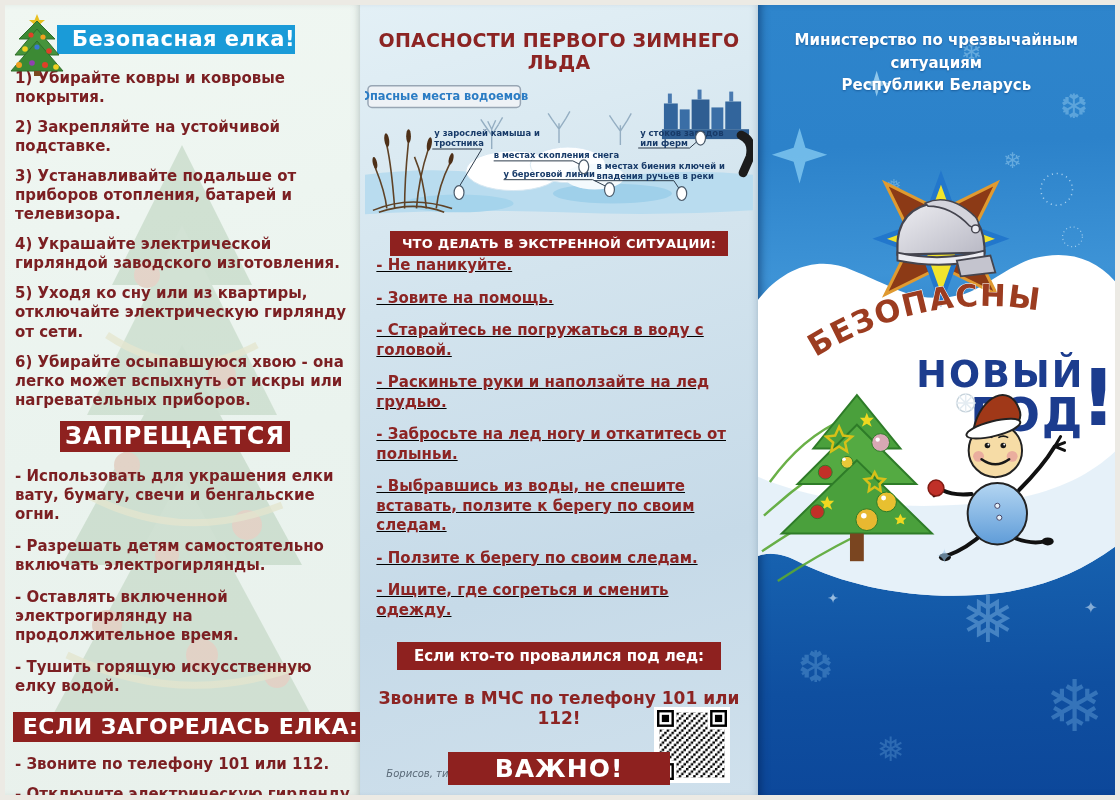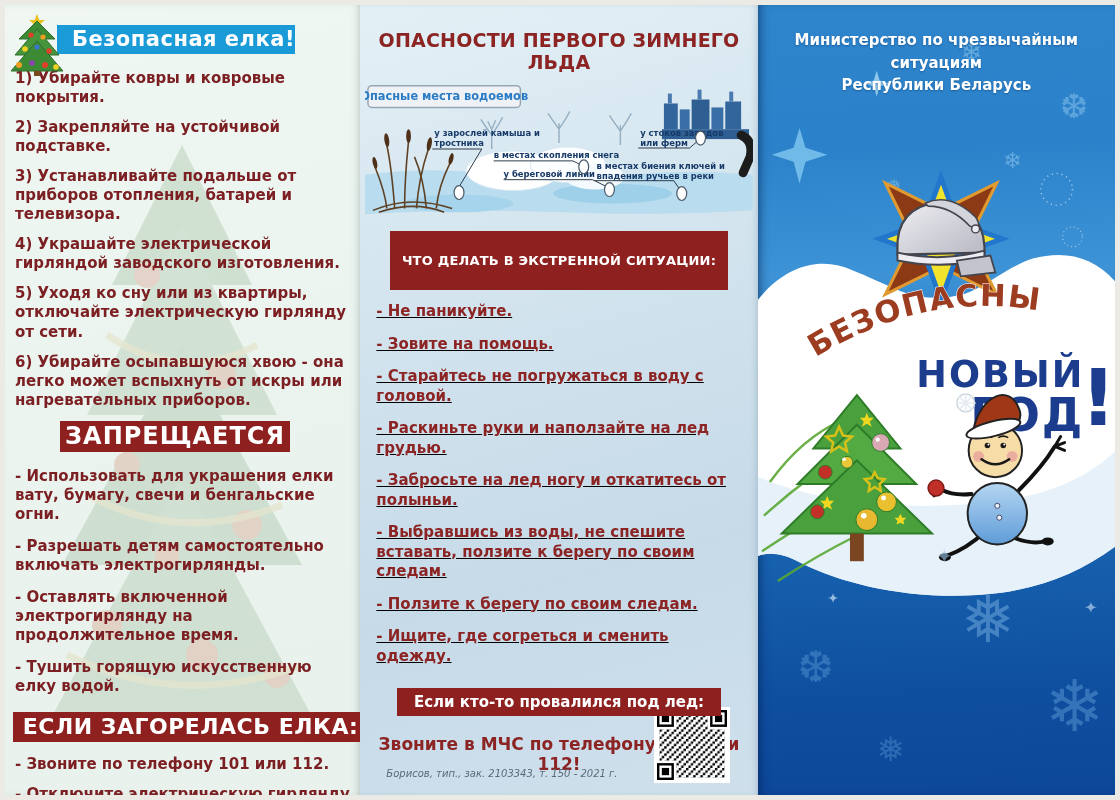--- a/index.html
+++ b/index.html
@@ -20,21 +20,21 @@
   .band-fire{margin:16px 4px 0 8px;width:355px;height:30px;line-height:30px;font-size:22px;letter-spacing:.5px;}
   .tips{position:relative;z-index:1;margin-top:15px;padding:0 8px 0 10px;}
   .tips p{margin:0 0 11px;font-size:15px;line-height:1.27;font-weight:700;color:#7b1f22;}
   .tips.gap p{margin-bottom:13px;}
   
   .panel-mid{width:398px;background:linear-gradient(165deg,#e3f0f6 0%,#d3e4ee 35%,#c6dae8 70%,#cfe0ec 100%);
              box-shadow:inset -4px 0 8px -5px rgba(60,90,120,.4);}
   .panel-mid h2{margin:24px 6px 0;text-align:center;font-size:19px;letter-spacing:.2px;
                 color:#8c2423;font-weight:700;}
   .diagram{display:block;margin:6px auto 0;}
-  .band-mid{display:block;width:fit-content;margin:12px auto 12px;padding:22px 12px;font-size:13px;letter-spacing:.2px;}
+  .band-mid{display:block;width:fit-content;margin:12px auto 0;padding:5px 12px;font-size:13px;letter-spacing:.2px;}
   .mid-items{margin-top:0;padding:0 16px;text-decoration:underline;}
   .mid-items p{margin:0 0 13px;font-size:15px;line-height:1.3;font-weight:700;color:#8c2423;}
   .band-fell{display:block;width:fit-content;margin:22px auto 0;padding:5px 17px;font-size:15px;}
   .call-line{margin:18px 6px 0;text-align:center;font-size:17px;font-weight:700;color:#8c2423;}
   .band-important{display:block;width:222px;margin:24px auto 0;height:33px;line-height:33px;font-size:25px;letter-spacing:1px;}
   .imprint{position:absolute;left:26px;bottom:16px;margin:0;font-size:10px;font-style:italic;color:#5a6a78;}
   .qr{position:absolute;right:28px;bottom:12px;width:70px;height:70px;background:#fff;padding:3px;}
   
   .panel-right{width:358px;
      background:linear-gradient(178deg,#2e85cc 0%,#2c82ca 18%,#3d93d6 34%,#2272bd 52%,#1660ae 70%,#0f4fa0 86%,#0c479a 100%);

